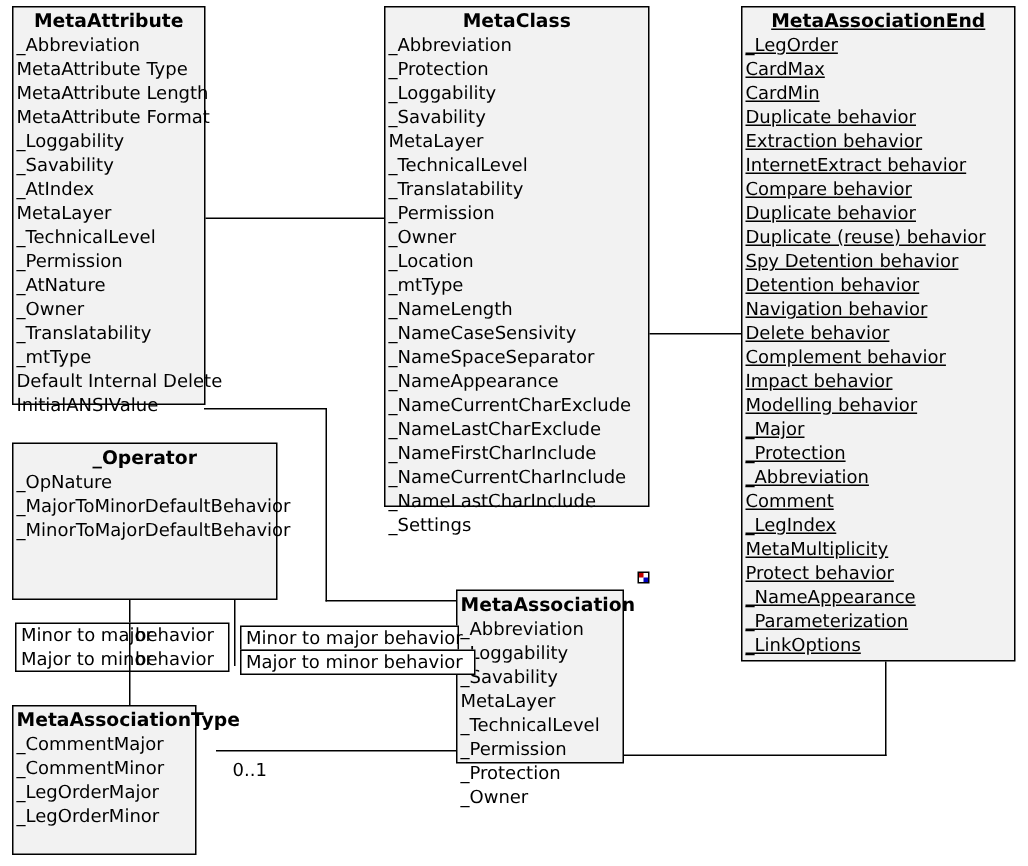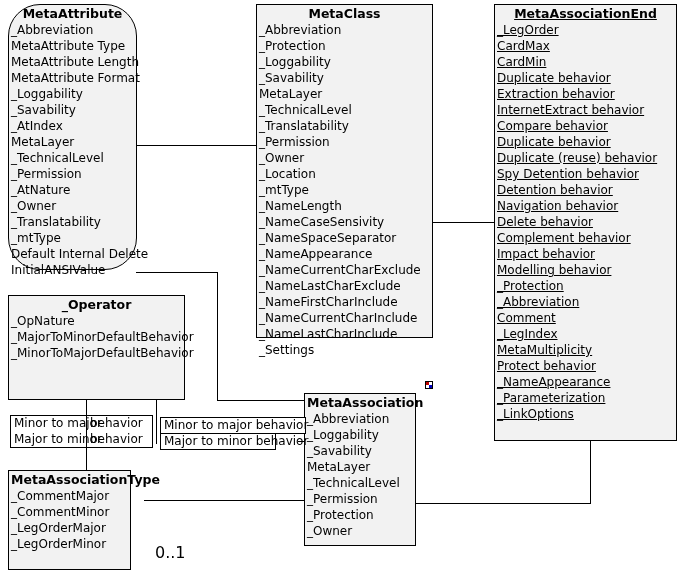--- a/index.html
+++ b/index.html
@@ -58,27 +58,26 @@
   .label-text{
     font-size:12px;
     line-height:15px;
     color:#000;
     padding:0 3px;
     box-sizing:border-box;
     white-space:nowrap;
   }
   .mult{
     position:absolute;
-    font-size:16px;
+    font-size:12px;
     line-height:14px;
     color:#000;
     z-index:4;
     background:transparent;
     white-space:nowrap;
-    margin-top:40px;
   }
   
   .handle{
     position:absolute;
     width:8px;height:8px;
     border:1px solid #000;
     box-sizing:border-box;
     background:#ffffff;
     z-index:6;
   }
@@ -117,21 +116,21 @@
   <div class="line vline" style="left:156px; top:399px; height:45px;"></div>
 
   <div class="line hline" style="left:298px; top:425px; width:8px;"></div>
   <div class="line hline" style="left:298px; top:441px; width:8px;"></div>
 
   <div class="line hline" style="left:144px; top:500px; width:161px;"></div>
 
   <div class="line hline" style="left:415px; top:503px; width:176px;"></div>
   <div class="line vline" style="left:590px; top:440px; height:64px;"></div>
 
-  <div class="uml-class" style="left:8px; top:4px; width:129px; height:266px;border-radius:32px;">
+  <div class="uml-class" style="left:8px; top:4px; width:129px; height:266px;">
     <div class="uml-title">MetaAttribute</div>
     <div class="uml-attrs">
       <div class="uml-attr">_Abbreviation</div>
       <div class="uml-attr">MetaAttribute Type</div>
       <div class="uml-attr">MetaAttribute Length</div>
       <div class="uml-attr">MetaAttribute Format</div>
       <div class="uml-attr">_Loggability</div>
       <div class="uml-attr">_Savability</div>
       <div class="uml-attr">_AtIndex</div>
       <div class="uml-attr">MetaLayer</div>
@@ -185,20 +184,21 @@
       <div class="uml-attr">Compare behavior</div>
       <div class="uml-attr">Duplicate behavior</div>
       <div class="uml-attr">Duplicate (reuse) behavior</div>
       <div class="uml-attr">Spy Detention behavior</div>
       <div class="uml-attr">Detention behavior</div>
       <div class="uml-attr">Navigation behavior</div>
       <div class="uml-attr">Delete behavior</div>
       <div class="uml-attr">Complement behavior</div>
       <div class="uml-attr">Impact behavior</div>
       <div class="uml-attr">Modelling behavior</div>
+      <div class="uml-attr">_Major</div>
       <div class="uml-attr">_Protection</div>
       <div class="uml-attr">_Abbreviation</div>
       <div class="uml-attr">Comment</div>
       <div class="uml-attr">_LegIndex</div>
       <div class="uml-attr">MetaMultiplicity</div>
       <div class="uml-attr">Protect behavior</div>
       <div class="uml-attr">_NameAppearance</div>
       <div class="uml-attr">_Parameterization</div>
       <div class="uml-attr">_LinkOptions</div>
     </div>
@@ -206,21 +206,21 @@
 
   <div class="uml-class" style="left:8px; top:295px; width:177px; height:105px;">
     <div class="uml-title">_Operator</div>
     <div class="uml-attrs">
       <div class="uml-attr">_OpNature</div>
       <div class="uml-attr">_MajorToMinorDefaultBehavior</div>
       <div class="uml-attr">_MinorToMajorDefaultBehavior</div>
     </div>
   </div>
 
-  <div class="uml-class" style="left:304px; top:393px; width:112px; height:153px;">
+  <div class="uml-class" style="left:304px; top:393px; width:112px; height:116px;">
     <div class="uml-title">MetaAssociation</div>
     <div class="uml-attrs">
       <div class="uml-attr">_Abbreviation</div>
       <div class="uml-attr">_Loggability</div>
       <div class="uml-attr">_Savability</div>
       <div class="uml-attr">MetaLayer</div>
       <div class="uml-attr">_TechnicalLevel</div>
       <div class="uml-attr">_Permission</div>
       <div class="uml-attr">_Protection</div>
       <div class="uml-attr">_Owner</div>
@@ -244,21 +244,21 @@
     </div>
     <div style="display:flex; height:16px;">
       <div class="label-text" style="width:76px; border-right:1px solid #000;">Major to minor</div>
       <div class="label-text" style="flex:1;">behavior</div>
     </div>
   </div>
 
   <div class="label-box" style="left:160px; top:417px; width:146px; height:17px;">
     <div class="label-text" style="line-height:15px;">Minor to major behavior</div>
   </div>
-  <div class="label-box" style="left:160px; top:433px; width:116px; height:17px;">
+  <div class="label-box" style="left:160px; top:433px; width:157px; height:17px;">
     <div class="label-text" style="line-height:15px;">Major to minor behavior</div>
   </div>
 
   <div class="mult" style="left:155px; top:506px;">0..1</div>
 
   <div class="handle" style="left:425px; top:381px;"></div>
 
 </div>
 
 </body></html>

